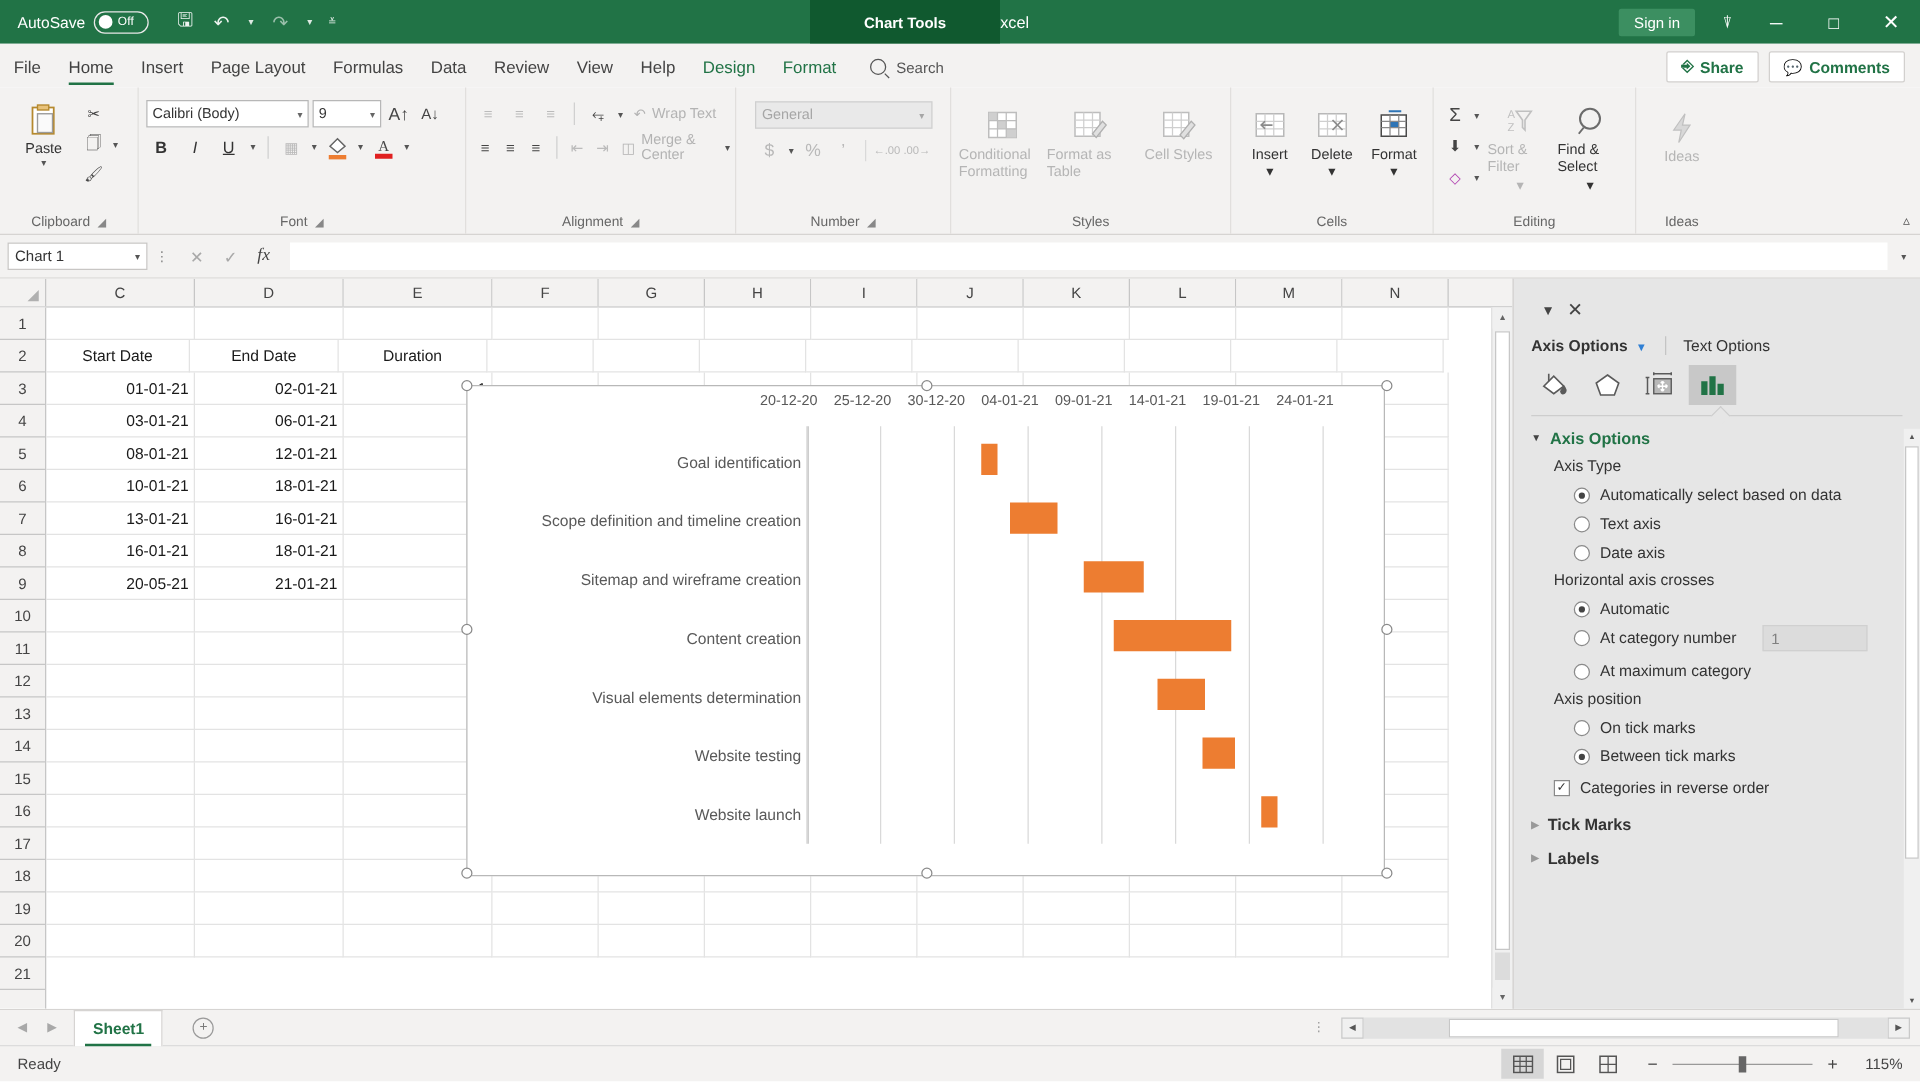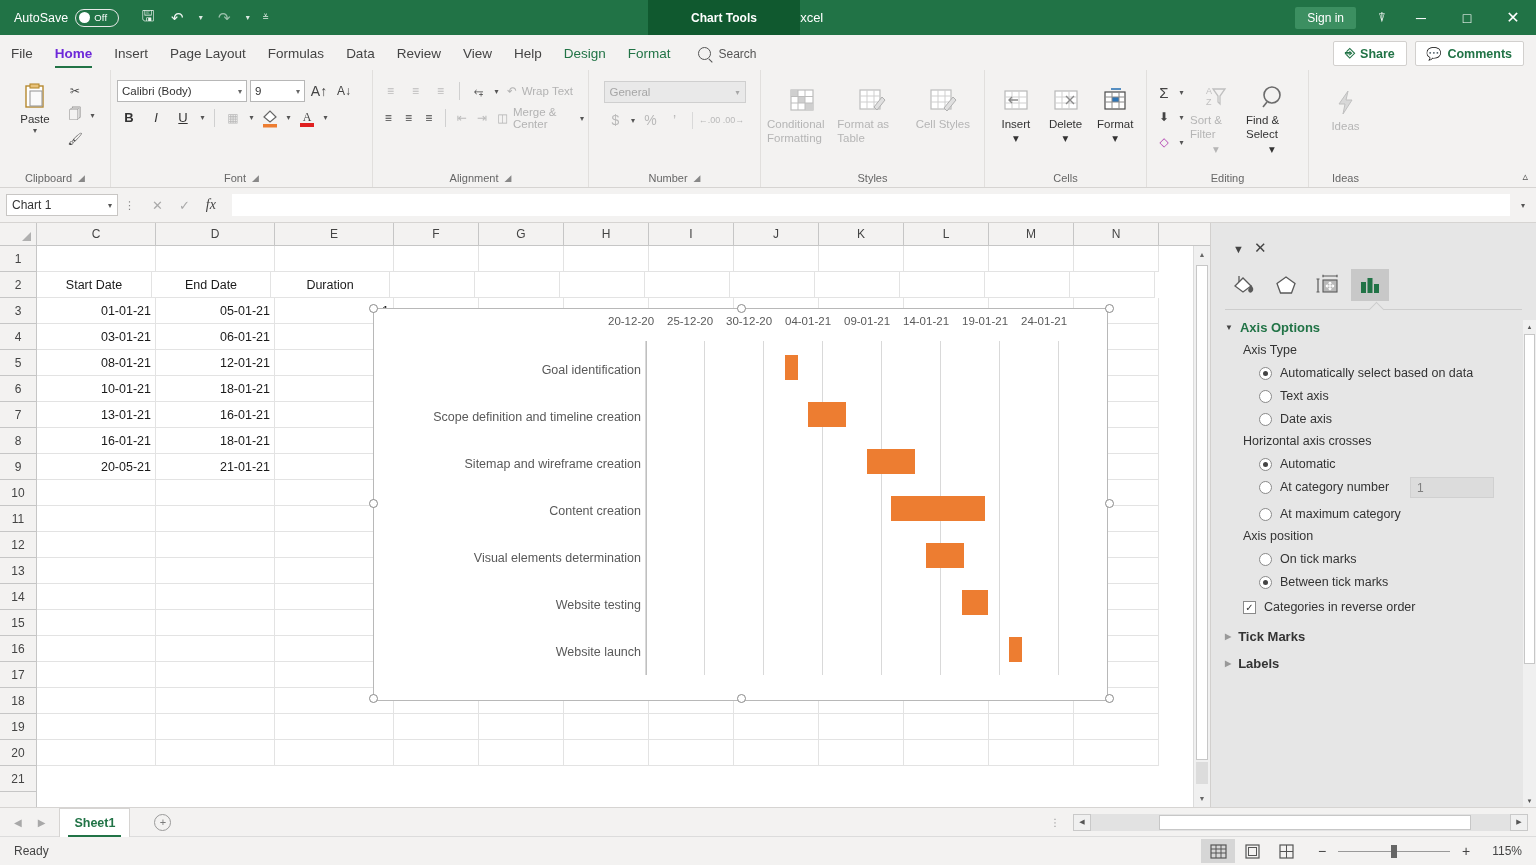--- a/index.html
+++ b/index.html
@@ -50,21 +50,21 @@
 
   
   .tabbar {
     height:35px; background:#f3f2f1; display:flex; align-items:flex-end;
     position:relative;
   }
   .tab {
     padding:0 11px; height:33px; line-height:33px; font-size:13.5px; color:#444; cursor:default;
     white-space:nowrap;
   }
-  .tab.active { color:#6d28d9; font-weight:bold; position:relative; }
+  .tab.active { color:#404040; font-weight:normal; position:relative; }
   .tab.active:after {
     content:""; position:absolute; left:11px; right:11px; bottom:2px; height:2.5px; background:#217346;
   }
   .tab.ctx { color:#217346; }
   .searchbox { display:flex; align-items:center; gap:8px; margin-left:16px; height:33px; color:#555; }
   .mag { display:inline-block; width:13px; height:13px; border:1.4px solid #555; border-radius:50%; position:relative; }
   .mag:after { content:""; position:absolute; width:1.4px; height:5px; background:#555; transform:rotate(-45deg); right:-2px; bottom:-4px; }
   .tabright { margin-left:auto; display:flex; align-items:center; gap:8px; padding-right:12px; height:33px; }
   .pillbtn {
     border:1px solid #d2d0ce; background:#fff; color:#217346; font-weight:bold; font-size:12.5px;
@@ -738,21 +738,21 @@
           <div class="cell" style="width:85px"></div>
           <div class="cell" style="width:85px"></div>
           <div class="cell" style="width:85px"></div>
           <div class="cell" style="width:85px"></div>
           <div class="cell" style="width:85px"></div>
           <div class="cell" style="width:85px"></div>
         </div>
 
         <div class="crow">
           <div class="cell r" style="width:119px">01-01-21</div>
-          <div class="cell r" style="width:119px">05-01-21</div>
+          <div class="cell r" style="width:119px">02-01-21</div>
           <div class="cell r" style="width:119px">1</div>
           <div class="cell" style="width:85px"></div>
           <div class="cell" style="width:85px"></div>
           <div class="cell" style="width:85px"></div>
           <div class="cell" style="width:85px"></div>
           <div class="cell" style="width:85px"></div>
           <div class="cell" style="width:85px"></div>
           <div class="cell" style="width:85px"></div>
           <div class="cell" style="width:85px"></div>
           <div class="cell" style="width:85px"></div>
@@ -1055,20 +1055,28 @@
       <div class="vsbot"></div>
       <div class="vsarrow" style="position:absolute;bottom:0;left:0;right:0">▼</div>
     </div>
   </div>
 
   <div class="pane">
     <div class="panehead">
       <div class="paneicon">▼</div>
       <div class="paneclose">✕</div>
     </div>
+    <div class="panetabs">
+      <div class="ptab active">
+        <span>Axis Options</span>
+        <span class="cv">▼</span>
+      </div>
+      <div class="ptabsep"></div>
+      <div class="ptab">Text Options</div>
+    </div>
 
     <div class="iconrow">
       <div class="piconbtn">
         <svg width="26" height="24" viewBox="0 0 26 24">
           <path d="M4 13 L12 5 L20 13 L12 19 Z" fill="#fff" stroke="#5a5a5a" stroke-width="1.3"></path>
           <path d="M20 12 q4 4 1 7 q-3 2 -4 -2 z" fill="#5a5a5a"></path>
           <path d="M8 9 L8 3" stroke="#5a5a5a" stroke-width="1.3"></path>
         </svg>
       </div>
       <div class="piconbtn">

